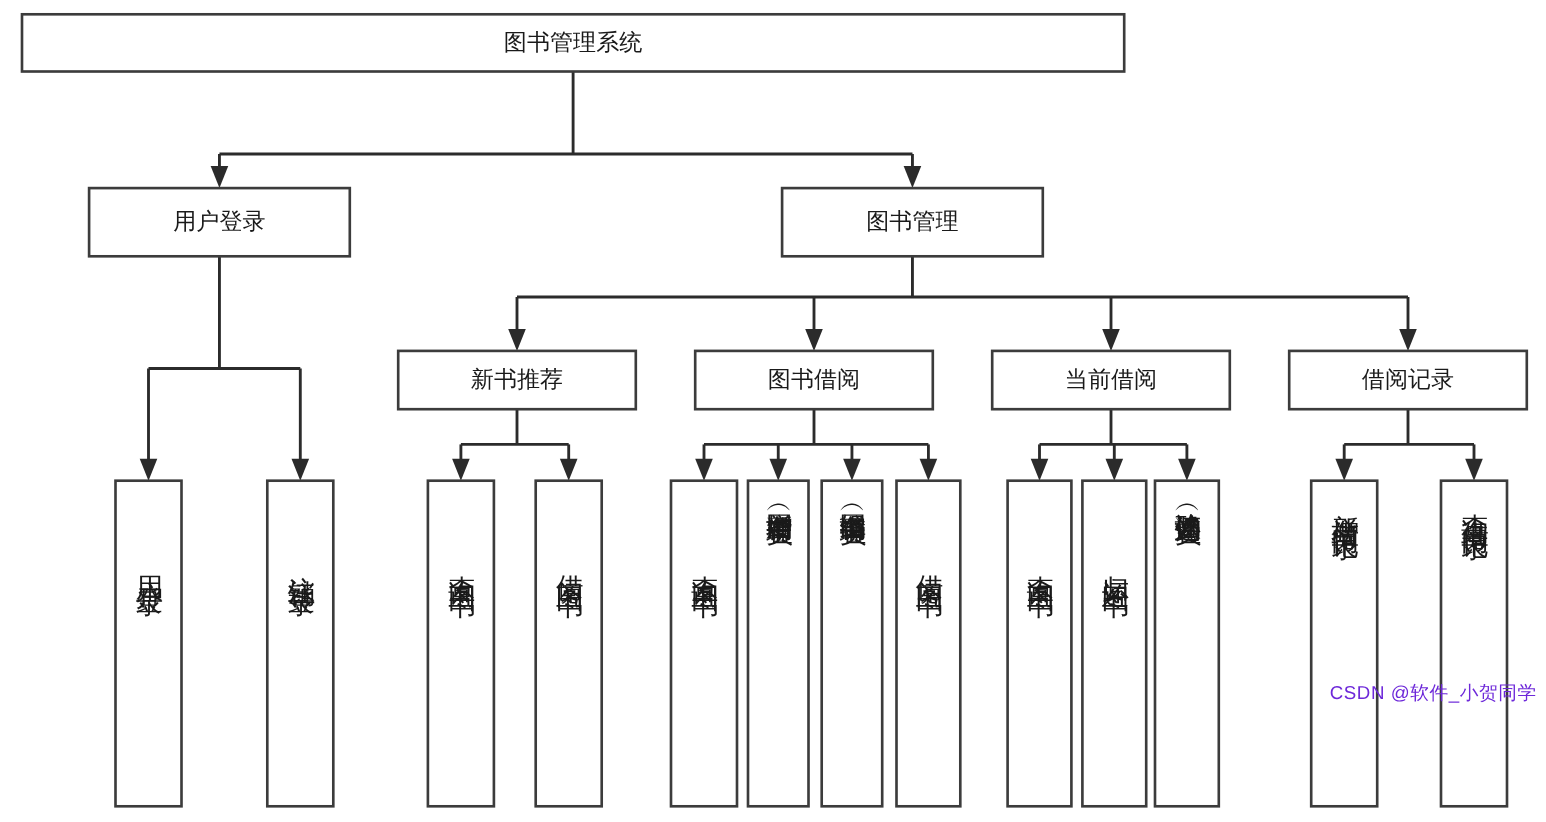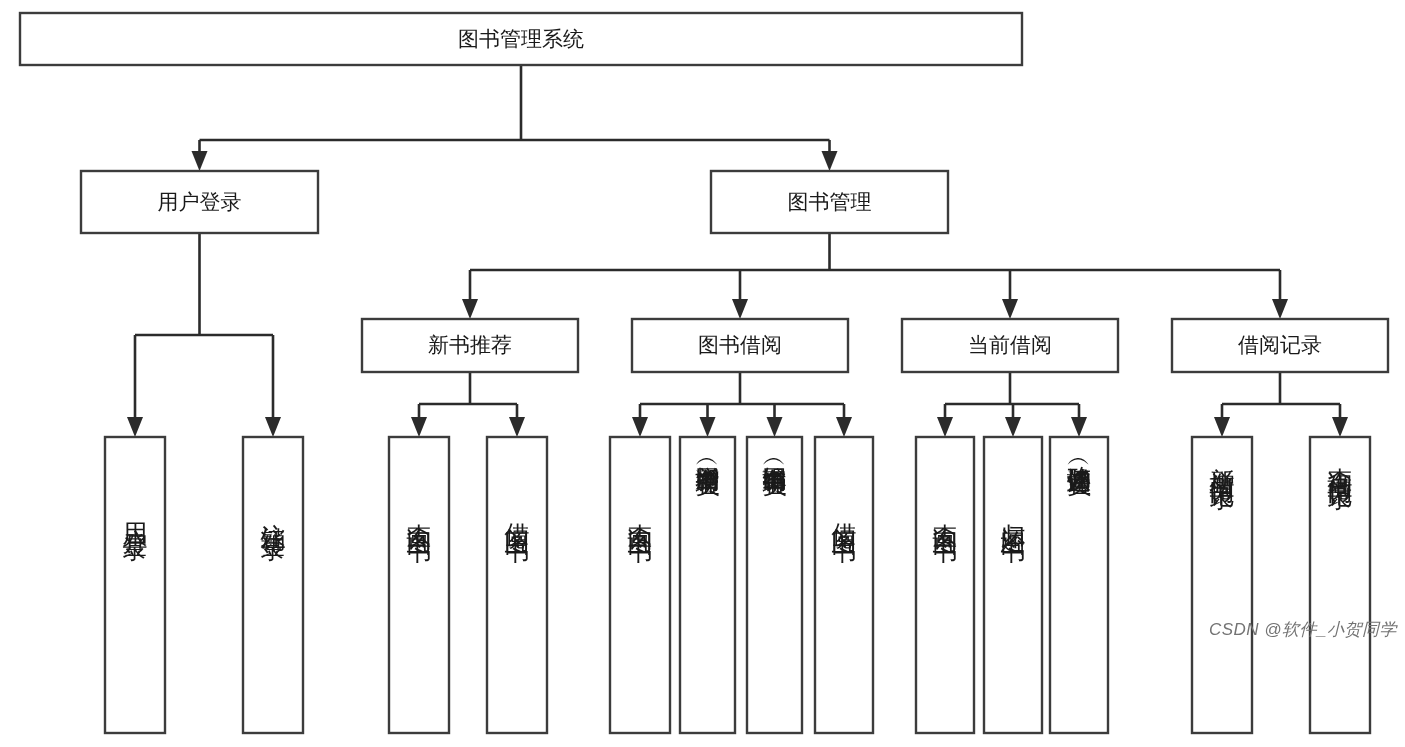--- a/index.html
+++ b/index.html
@@ -59,24 +59,23 @@
     letter-spacing: 4px;
     color: #1a1a1a;
     white-space: nowrap;
   }
   #watermark {
     position: absolute;
     right: 8px;
     bottom: 4px;
     font-family: "Liberation Sans", "DejaVu Sans", sans-serif;
     font-size: 17px;
-    color: #737373;
+    color: #6d28d9;
     letter-spacing: 0.5px;
     white-space: nowrap;
-    font-style: italic;
   }
 </style>
 </head>
 <body>
 
 <div id="diagram-root">
   <svg id="diagram-svg" width="1405" height="747" viewBox="0 0 1405 747" xmlns="http://www.w3.org/2000/svg">
     <g id="connector-layer">
         <polyline points="521,65 521,140" class="connector"></polyline>
         <polyline points="199.5,140 829.5,140" class="connector"></polyline>

